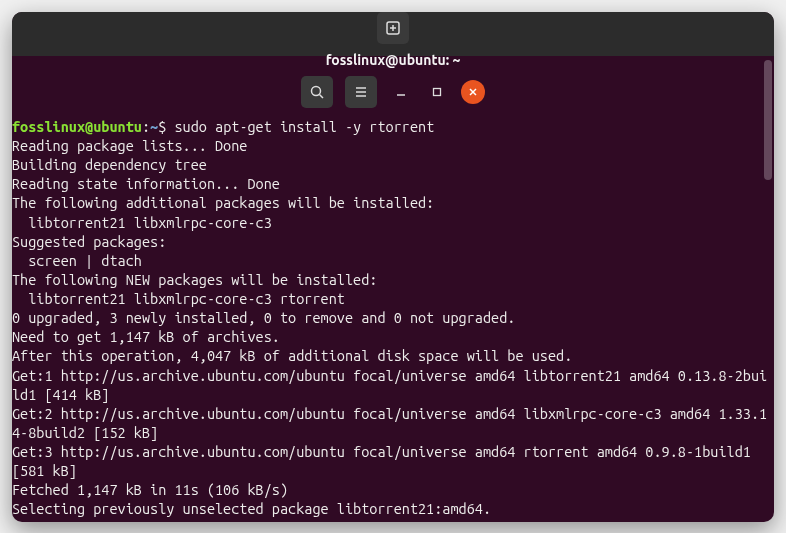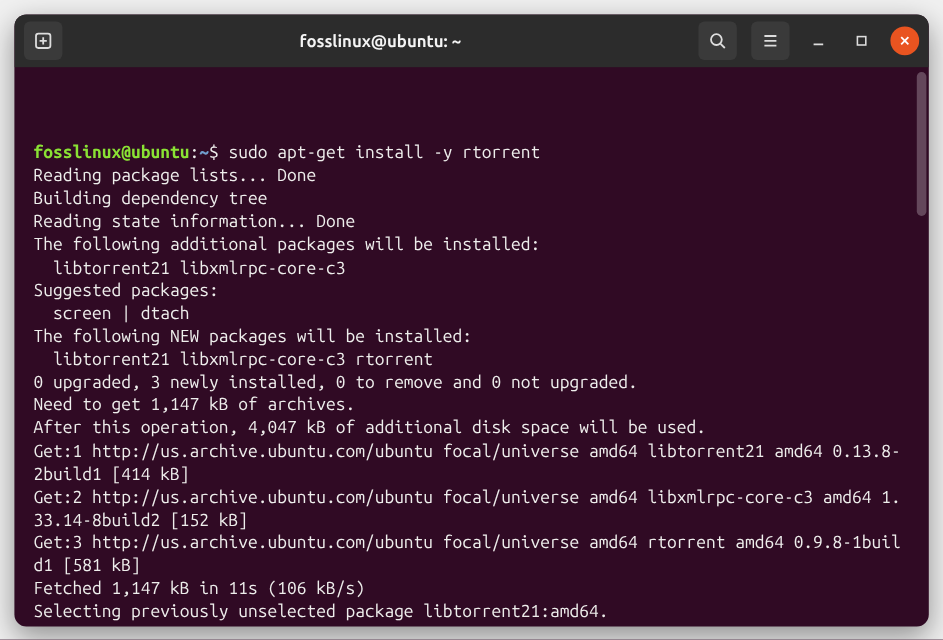--- a/index.html
+++ b/index.html
@@ -25,20 +25,21 @@
       display: flex;
       flex-direction: column;
     }
     .titlebar {
       height: 44px;
       background: #2c2c2c;
       display: flex;
       align-items: center;
       padding: 0 8px;
       gap: 8px;
+      flex-direction: column;
     }
     .titlebar-left {
       display: flex;
       gap: 6px;
     }
     .titlebar-center {
       flex: 1;
       text-align: center;
       color: #f5f5f5;
       font-family: Ubuntu, sans-serif;
@@ -70,21 +71,21 @@
       justify-content: center;
       color: #ddd;
     }
     .win-btn.close {
       background: #e95420;
       color: #fff;
     }
     .win-btn svg { width: 10px; height: 10px; }
     .terminal {
       flex: 1;
-      padding: 4px 16px;
+      padding: 4px 0;
       font-size: 14.5px;
       line-height: 1.32;
       color: #eeeeec;
       overflow: hidden;
       position: relative;
       white-space: pre-wrap;
       word-break: break-all;
     }
     .scrollbar {
       position: absolute;

